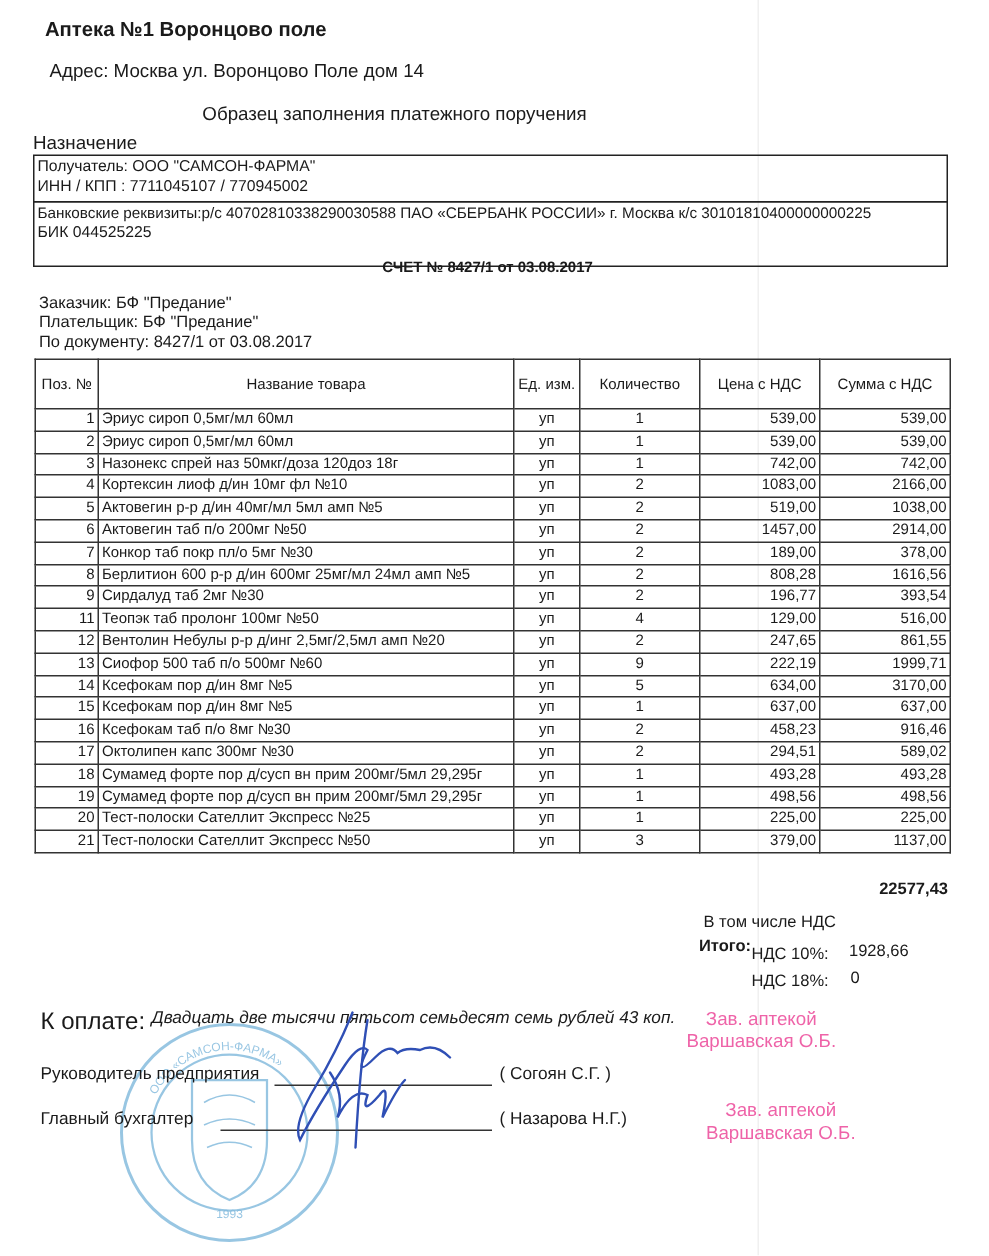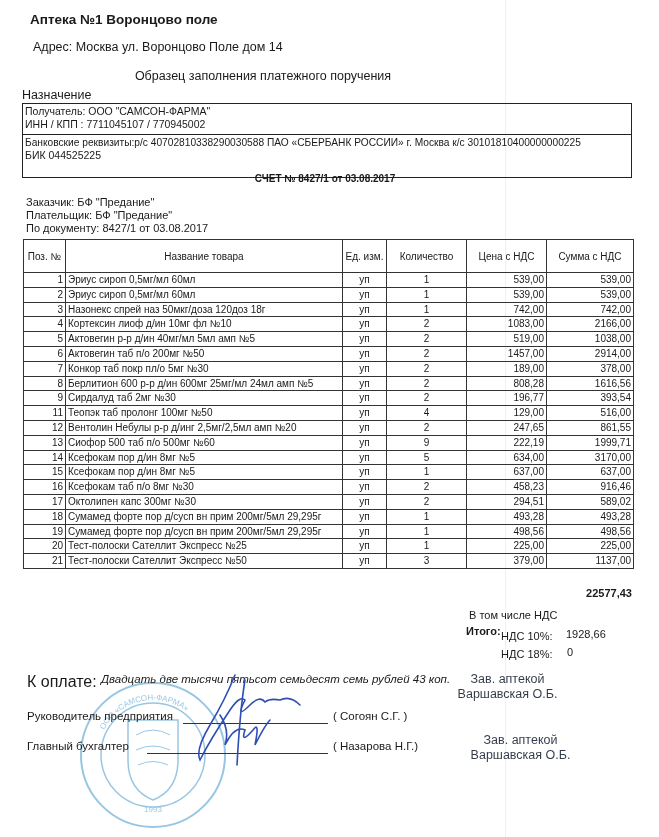--- a/index.html
+++ b/index.html
@@ -24,21 +24,21 @@
   td.right { text-align:right; }
   .total-label { left:466px; top:587px; font-size:11px; font-weight:bold;margin-top:38px; }
   .total-value { left:560px; width:72px; top:587px; font-size:11px; font-weight:bold; text-align:right; }
   .vat-title { left:469px; top:609px; font-size:11px; }
   .vat-row { font-size:11px; }
   .pay-label { left:27px; top:673px; font-size:16px; }
   .pay-words { left:101px; top:673px; font-size:11.5px; font-style:italic; }
   .sign-label { font-size:11.5px; left:27px; }
   .sign-line { border-bottom:1px solid #333; height:0; }
   .sign-name { font-size:11.5px; }
-  .stamp-text { color:#0f172a; font-size:12.5px; text-align:center; line-height:15px; opacity:0.85; }
+  .stamp-text { color:#ec4899; font-size:12.5px; text-align:center; line-height:15px; opacity:0.85; }
   .seal { left:78px; top:680px; width:150px; height:150px; }
   .sig { left:175px; top:670px; width:130px; height:100px; }
   .fold { left:505px; top:0; width:1px; height:837px; background:#f0f0f0; }
 </style>
 </head>
 <body>
 
 <div class="abs fold"></div>
 
 <div class="abs pharmacy">Аптека №1 Воронцово поле</div>

